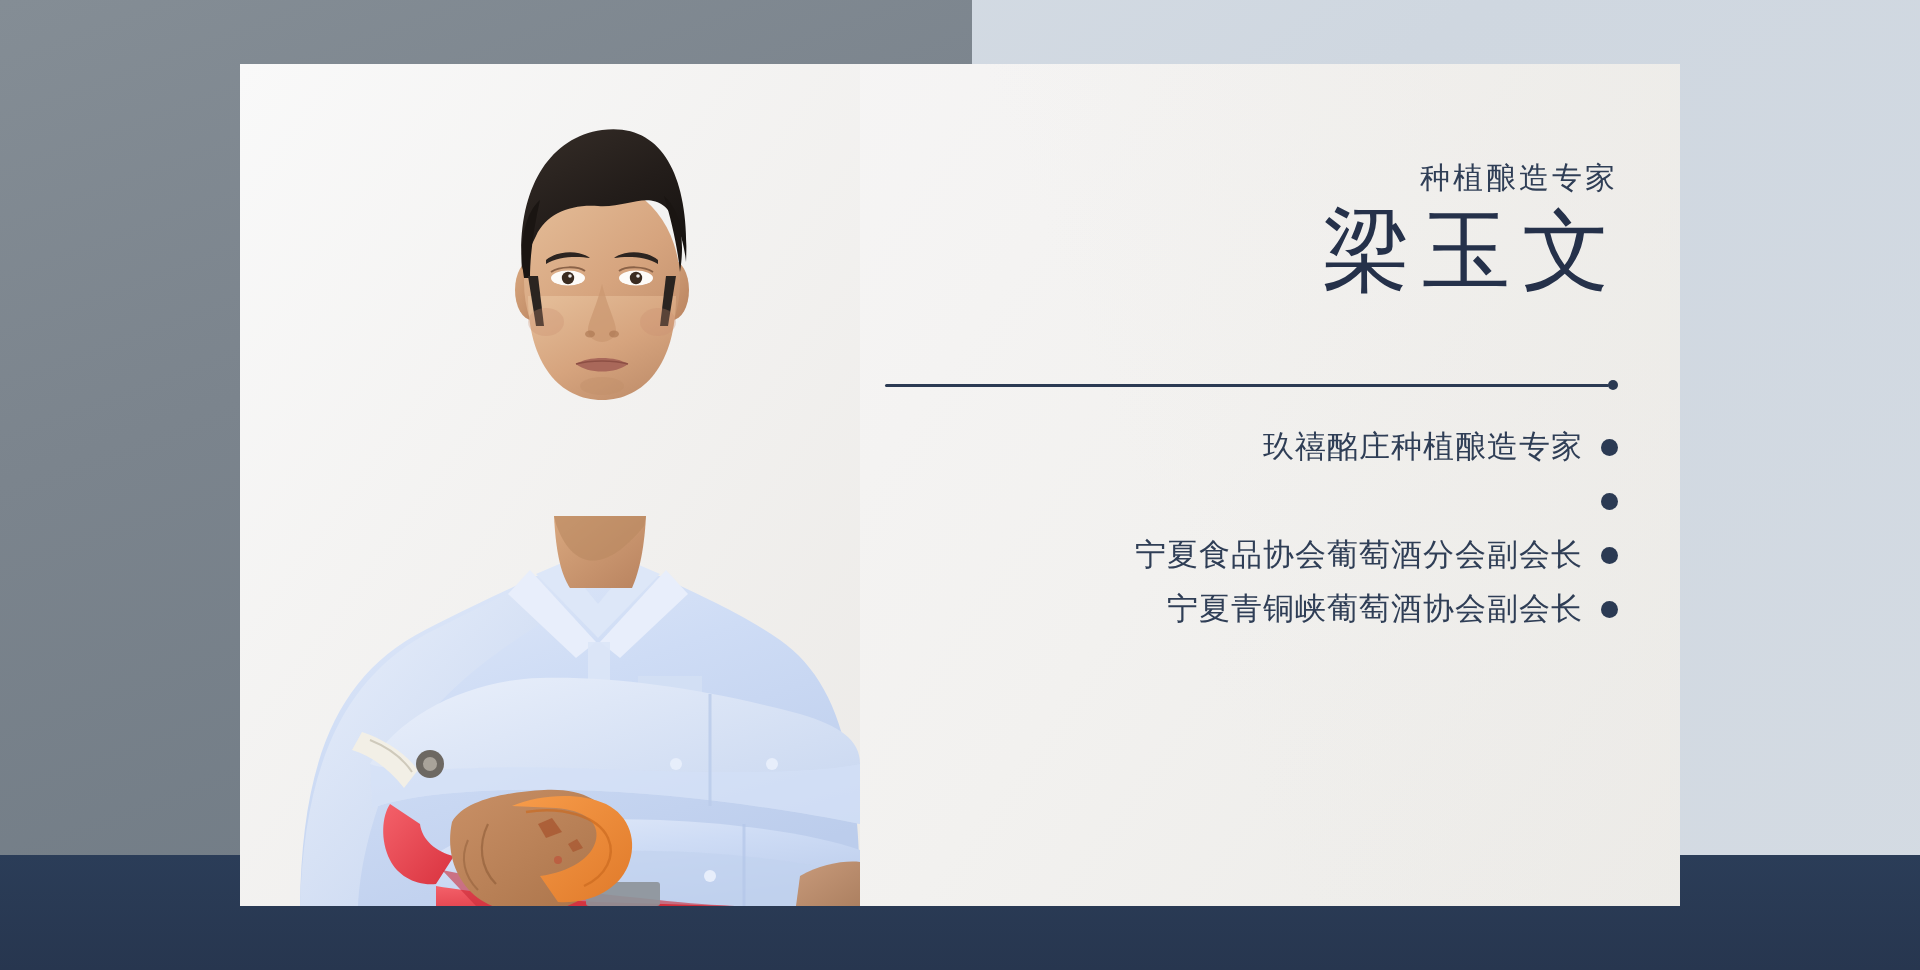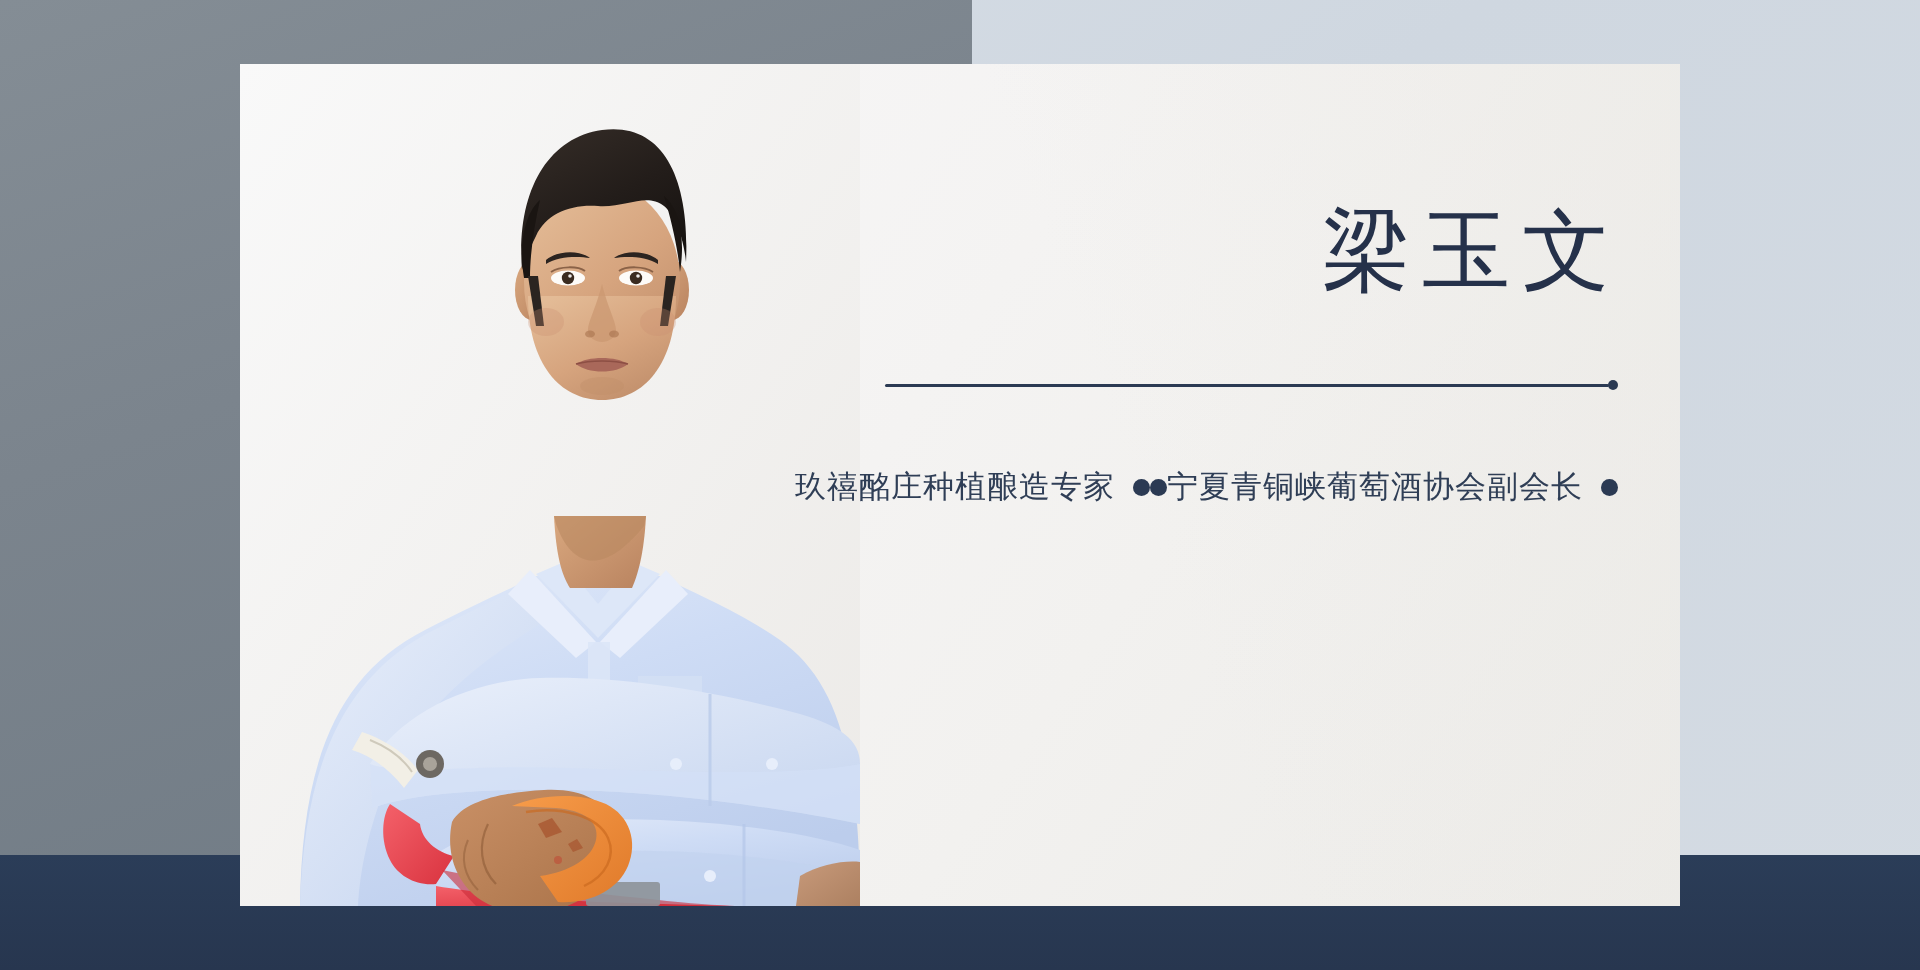--- a/index.html
+++ b/index.html
@@ -71,22 +71,22 @@
   .divider .rule {
     position:absolute; left:0; right:9px; top:1px; height:3px;
     background:#2b3a53; border-radius:2px;
   }
   .divider .dot {
     position:absolute; right:0; top:-3px; width:10px; height:10px;
     border-radius:50%; background:#2b3a53;
   }
 
   .cred-list {
-    position:absolute; right:62px; top:396px;
-    display:flex; flex-direction:row; align-items:flex-end; gap:0;
+    position:absolute; right:62px; top:356px;
+    display:flex; flex-direction:column; align-items:flex-end; gap:0;
   }
   .cred-row {
     display:flex; align-items:center; justify-content:flex-end;
     height:54px; gap:18px;
   }
   .cred-label {
     font-size:31px; color:#2f3e56; letter-spacing:1px; white-space:nowrap;
     font-family:"Liberation Sans","DejaVu Sans",sans-serif;
   }
   .cred-bullet {
@@ -255,37 +255,42 @@
         <path d="M 228 776 C 220 794 224 812 238 826" stroke="#8e5c37" stroke-width="2" fill="none" opacity="0.5"></path>
 
         <path d="M 298 760 L 312 754 L 322 768 L 306 774 Z" fill="#a1431f" opacity="0.55"></path>
         <path d="M 328 780 l 9 -5 l 6 9 l -10 4 z" fill="#a1431f" opacity="0.5"></path>
         <circle cx="318" cy="796" r="4" fill="#c2412f" opacity="0.5"></circle>
       </svg>
     </div>
 
     <div class="text-col">
 
+      <div class="role">种植酿造专家</div>
 
       <div class="name">梁玉文</div>
 
       <div class="divider">
         <div class="rule"></div>
         <div class="dot"></div>
       </div>
 
       <div class="cred-list">
         <div class="cred-row">
           <span class="cred-label">玖禧酩庄种植酿造专家</span>
           <span class="cred-bullet"></span>
         </div>
         <div class="cred-row">
           <span class="cred-bullet"></span>
         </div>
         <div class="cred-row">
+          <span class="cred-label">宁夏食品协会葡萄酒分会副会长</span>
+          <span class="cred-bullet"></span>
+        </div>
+        <div class="cred-row">
           <span class="cred-label">宁夏青铜峡葡萄酒协会副会长</span>
           <span class="cred-bullet"></span>
         </div>
       </div>
 
     </div>
   </div>
 </div>
 
 </body></html>

